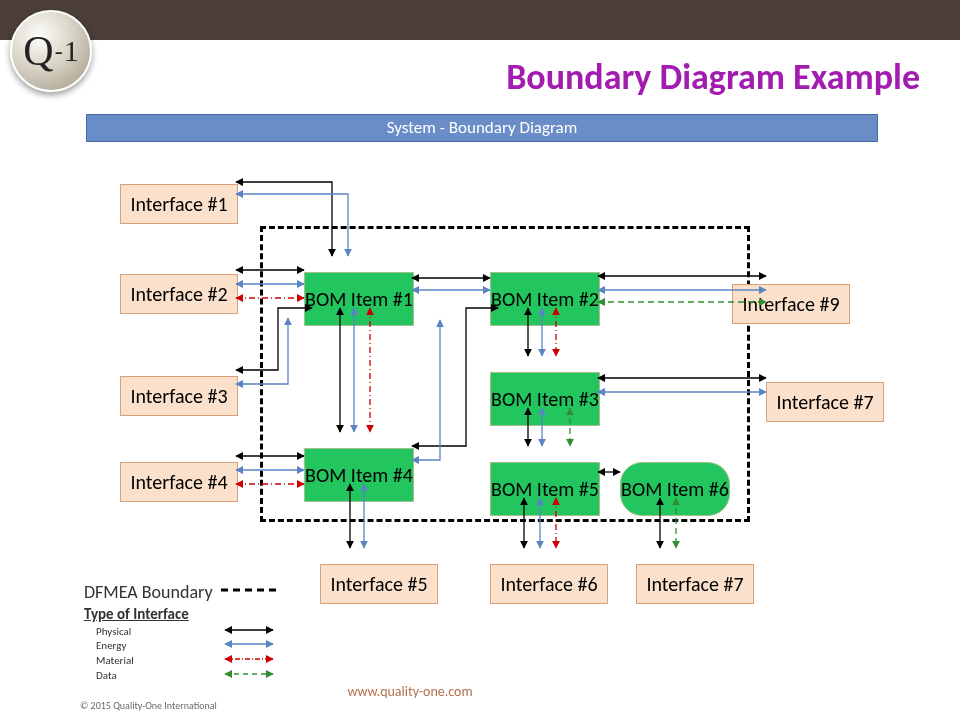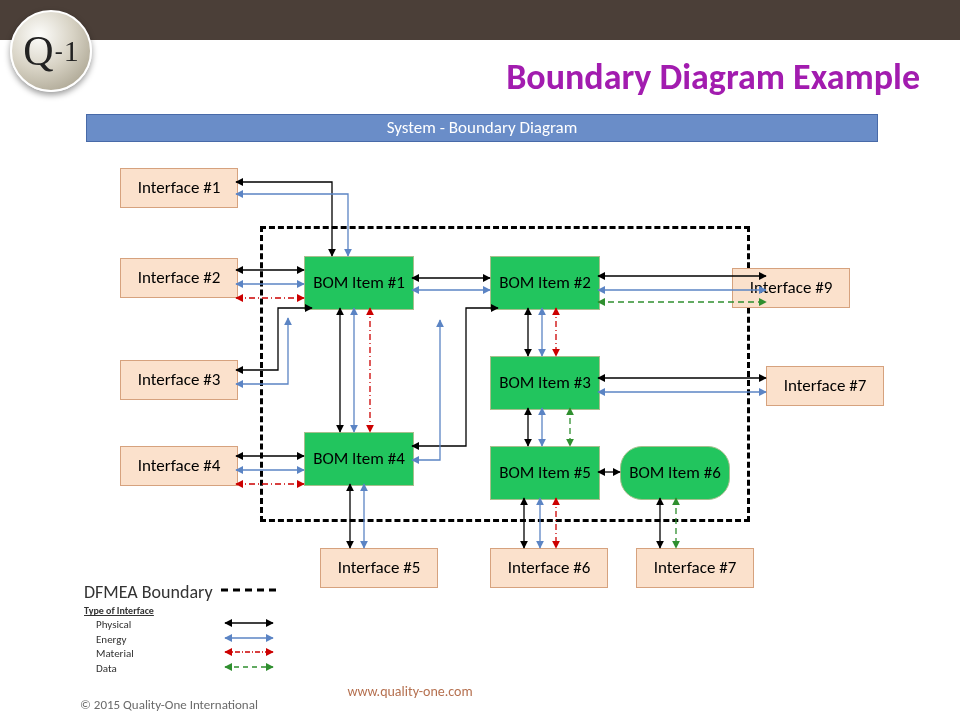--- a/index.html
+++ b/index.html
@@ -19,34 +19,34 @@
   .title {
     position: absolute; top: 55px; right: 40px;
     font-size: 36px; font-weight: bold; color: #a21caf;
   }
   .banner {
     position: absolute; top: 114px; left: 86px; width: 790px; height: 26px;
     background: #6a8dc8; border: 1px solid #486aa8;
     color: #fff; text-align: center; font-size: 17px; line-height: 26px;
   }
   .diagram { position: absolute; top: 150px; left: 80px; width: 820px; height: 500px; }
-  .box { position: absolute; text-align: center; font-size: 17px; display: flex; align-items: center; justify-content: center; line-height: 1.25; }
+  .box { position: absolute; text-align: center; font-size: 20px; display: flex; align-items: center; justify-content: center; line-height: 1.25; margin-top: 16px; }
   .iface { background: #fbe1cc; border: 1px solid #d6a27e; width: 116px; height: 38px; }
   .bom { background: #22c55e; border: 1px solid #a7bf8d; width: 108px; height: 52px; }
   .boundary { position: absolute; border: 3px dashed #000; }
   svg.conn { position: absolute; top: 0; left: 0; width: 820px; height: 500px; pointer-events: none; }
 
   .legend { position: absolute; top: 580px; left: 80px; font-size: 11px; color: #333; line-height: 1.35; }
   .legend .boundlbl { font-size: 18px; font-weight: normal; }
-  .legend .subhead { font-size: 10px; font-weight: bold; text-decoration: underline; margin-left: 16px; }
+  .legend .subhead { font-size: 15px; font-weight: bold; text-decoration: underline; margin-left: 16px; }
   .legend table { border-collapse: collapse; }
   .legend td { padding: 0 4px; white-space: nowrap; }
 
   .footer-url { position: absolute; bottom: 20px; left: 0; width: 820px; text-align: center; color: #b5704f; font-size: 14px; }
-  .copyright { position: absolute; bottom: 8px; left: 80px; font-size: 13px; color: #6a6a6a; }
+  .copyright { position: absolute; bottom: 8px; left: 80px; font-size: 10px; color: #6a6a6a; }
 </style>
 </head>
 <body>
 
 <div class="topbar"></div>
 
 <div class="logo">
   <span class="q">Q</span>
   <span class="dash">-</span>
   <span class="one">1</span>

